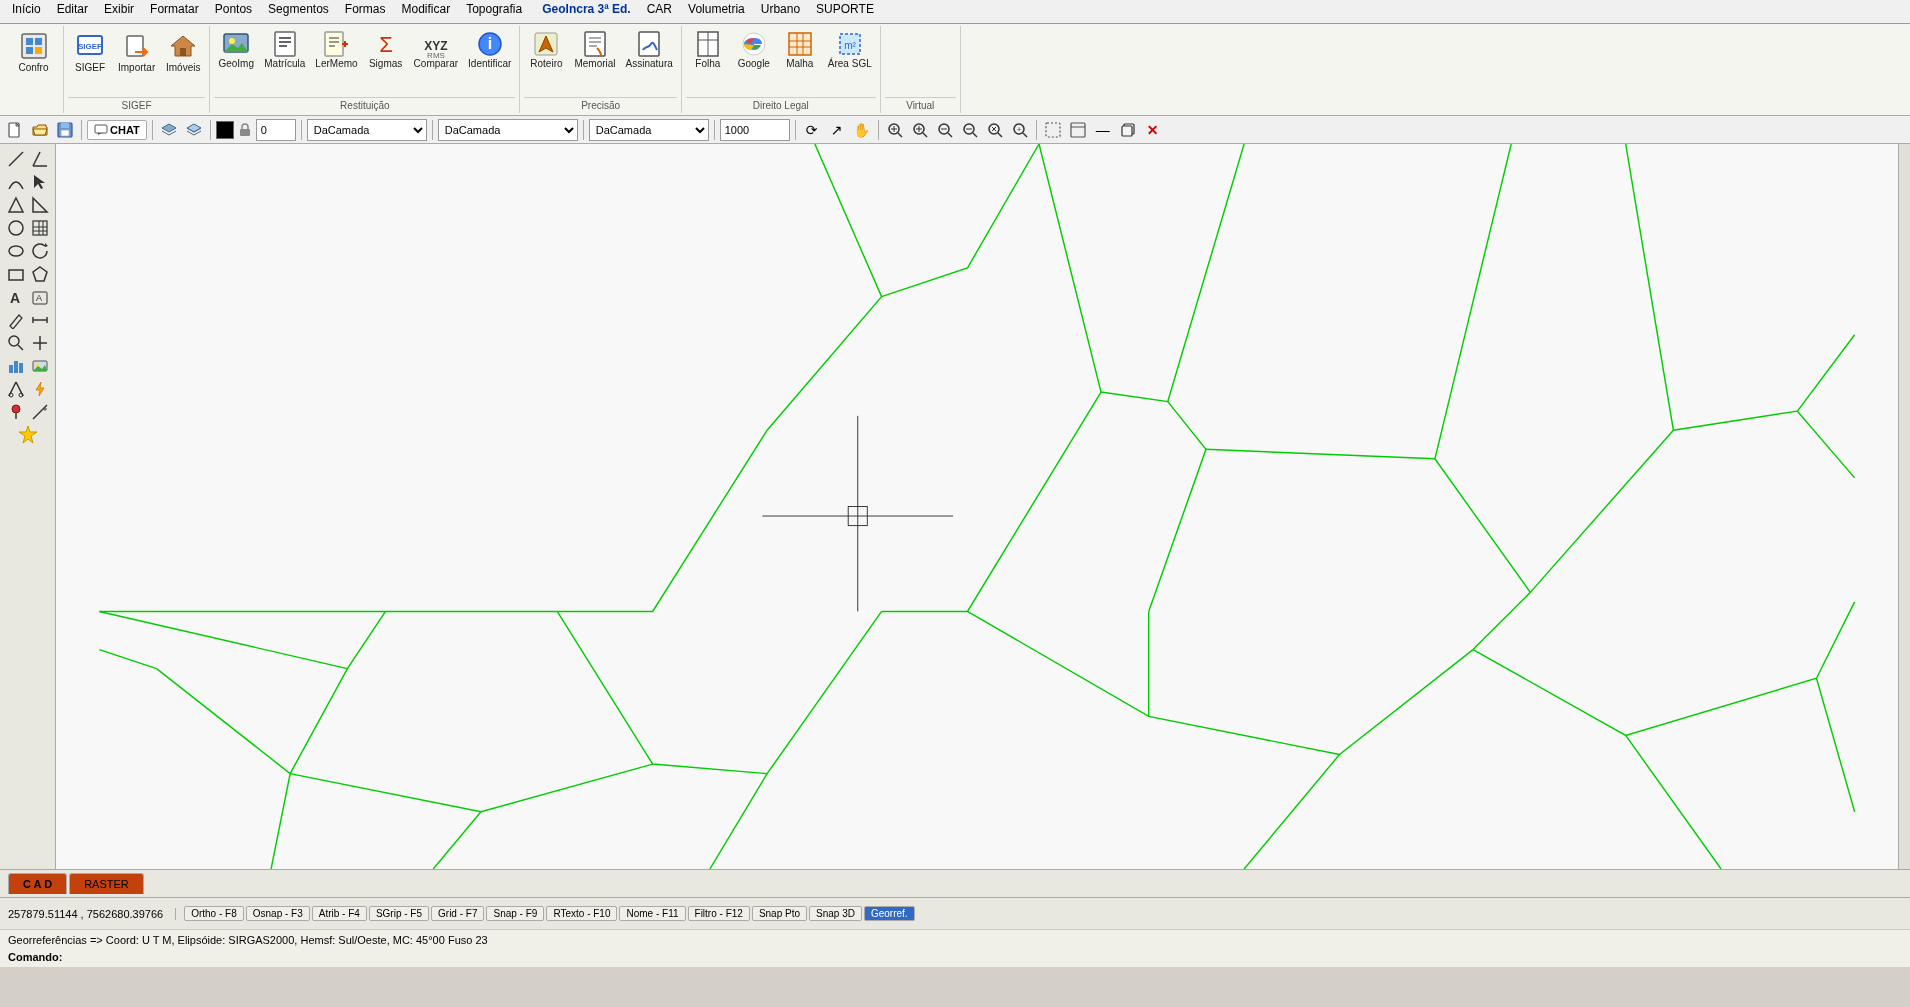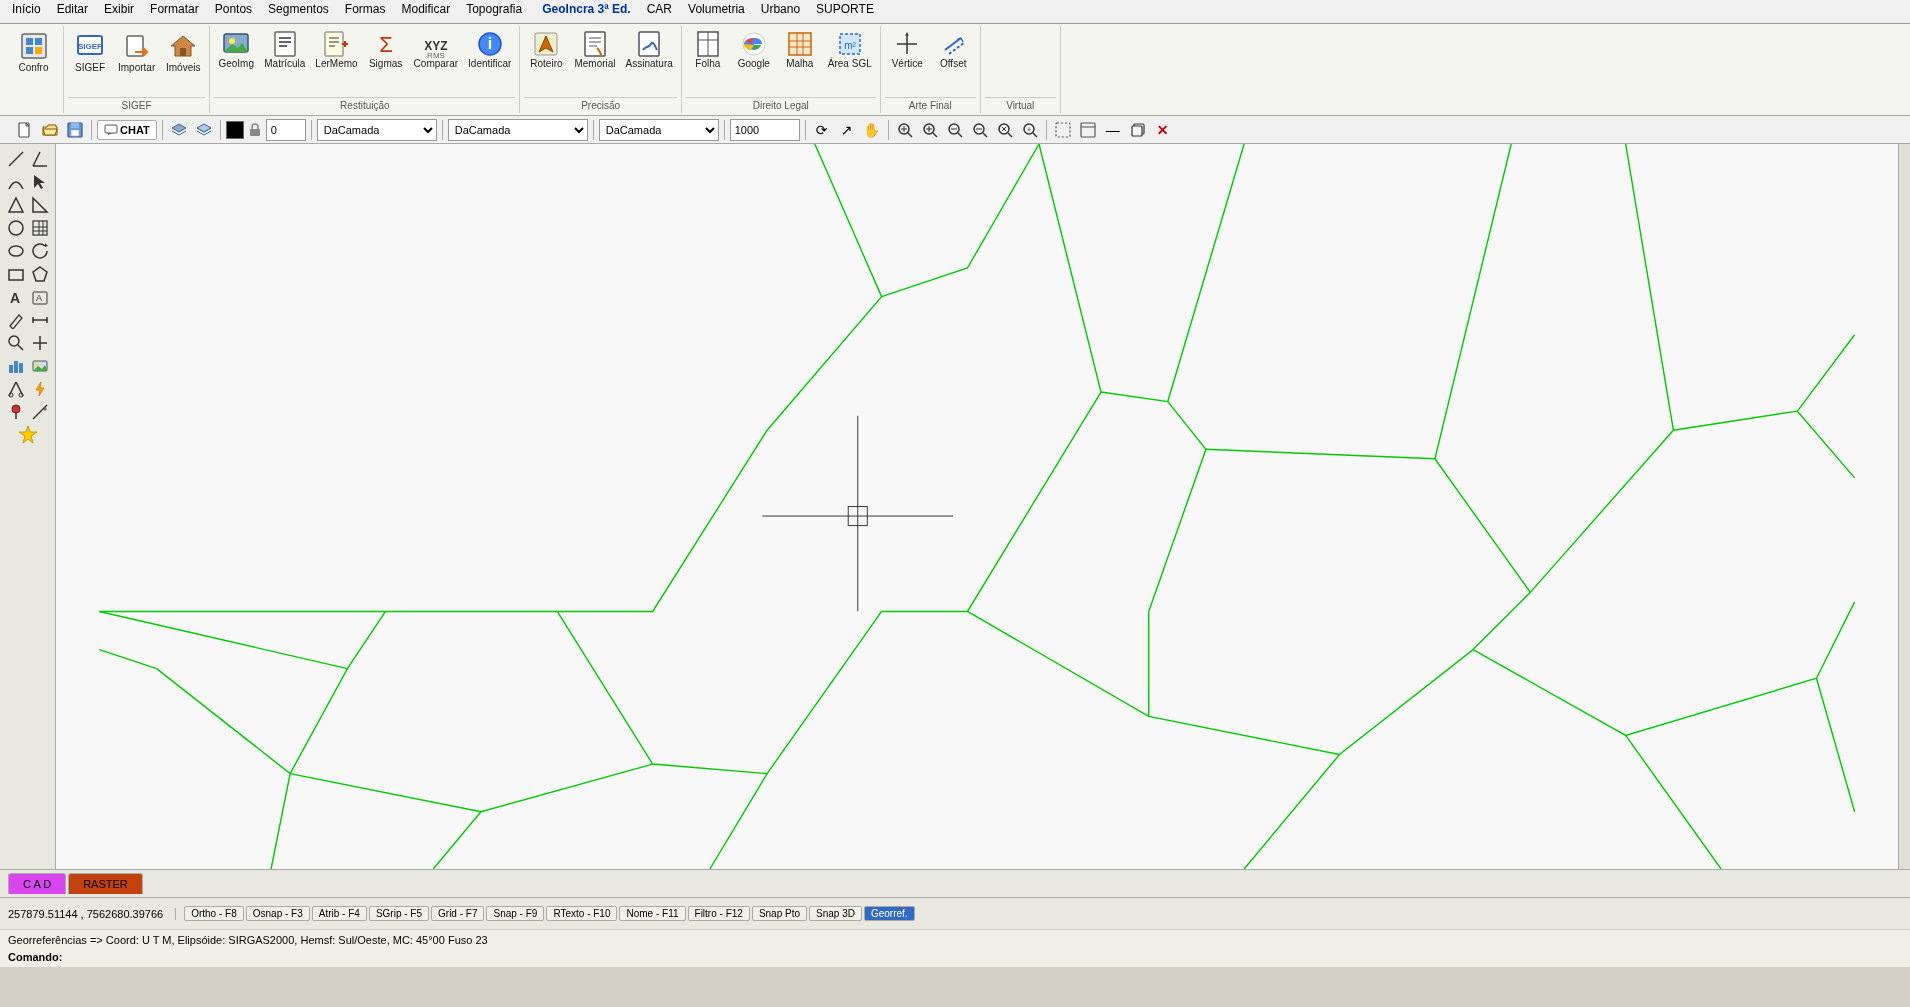--- a/index.html
+++ b/index.html
@@ -81,21 +81,21 @@
     }
     .ribbon-btn-label { font-size: 10px; text-align: center; line-height: 1.1; }
 
     
     #toolbar2 {
       background: #f0f0f0;
       border-bottom: 1px solid #aaa;
       display: flex;
       align-items: center;
       height: 28px;
-      padding: 2px 14px;
+      padding: 2px 4px;
       gap: 3px;
     }
     .tb2-btn {
       width: 22px; height: 22px;
       display: flex; align-items: center; justify-content: center;
       cursor: pointer;
       border: 1px solid transparent;
       border-radius: 2px;
       font-size: 14px;
     }
@@ -191,22 +191,22 @@
       padding: 4px 14px;
       cursor: pointer;
       font-size: 11px;
       border: 1px solid #aaa;
       border-bottom: none;
       background: #c2410c;
       margin-right: 2px;
       border-radius: 3px 3px 0 0;
     }
     .bottom-tab.active {
-      background: #d946ef;
-      font-weight: normal;
+      background: #c2410c;
+      font-weight: bold;
     }
 
     
     #statusbar {
       background: #e8e8e0;
       border-top: 1px solid #aaa;
       height: 32px;
       display: flex;
       align-items: center;
       padding: 0 8px;
@@ -463,44 +463,20 @@
             <rect x="4" y="4" width="20" height="20" fill="#cce8ff" stroke="#3366cc" stroke-width="1.5" stroke-dasharray="3,2"></rect>
             <text x="14" y="19" text-anchor="middle" font-size="10" fill="#3366cc">m²</text>
           </svg>
         </div>
         <span class="ribbon-btn-label">Área SGL</span>
       </div>
     </div>
     <span class="ribbon-group-label">Direito Legal</span>
   </div>
 
-  <div class="ribbon-group" style="min-width:100px;">
-    <div class="ribbon-buttons">
-      <div class="ribbon-btn">
-        <div class="ribbon-btn-icon" style="width:28px;height:28px;">
-          <svg width="28" height="28" viewBox="0 0 28 28">
-            <path d="M14 4 L14 24 M4 14 L24 14" stroke="#333" stroke-width="1.5"></path>
-            <path d="M14 2 L16 6 L14 5 L12 6 Z" fill="#333"></path>
-          </svg>
-        </div>
-        <span class="ribbon-btn-label">Vértice</span>
-      </div>
-      <div class="ribbon-btn">
-        <div class="ribbon-btn-icon" style="width:28px;height:28px;">
-          <svg width="28" height="28" viewBox="0 0 28 28">
-            <path d="M6 20 L22 8" stroke="#3366cc" stroke-width="2"></path>
-            <path d="M10 24 L26 12" stroke="#3366cc" stroke-width="2" stroke-dasharray="3,2"></path>
-            <path d="M22 8 L24 12 M22 8 L18 10" stroke="#3366cc" stroke-width="1.5" fill="none"></path>
-          </svg>
-        </div>
-        <span class="ribbon-btn-label">Offset</span>
-      </div>
-    </div>
-    <span class="ribbon-group-label">Arte Final</span>
-  </div>
 
   <div class="ribbon-group" style="min-width:80px;">
     <div class="ribbon-buttons" style="gap:2px;">
     </div>
     <span class="ribbon-group-label">Virtual</span>
   </div>
 </div>
 
 <div id="toolbar2">
   <div class="tb2-btn" title="New">

